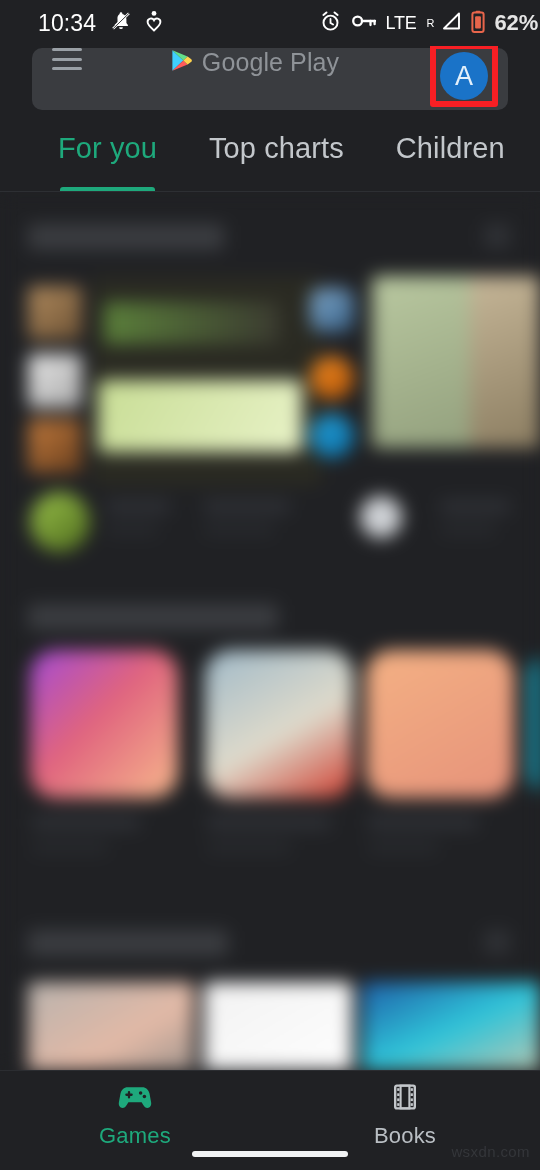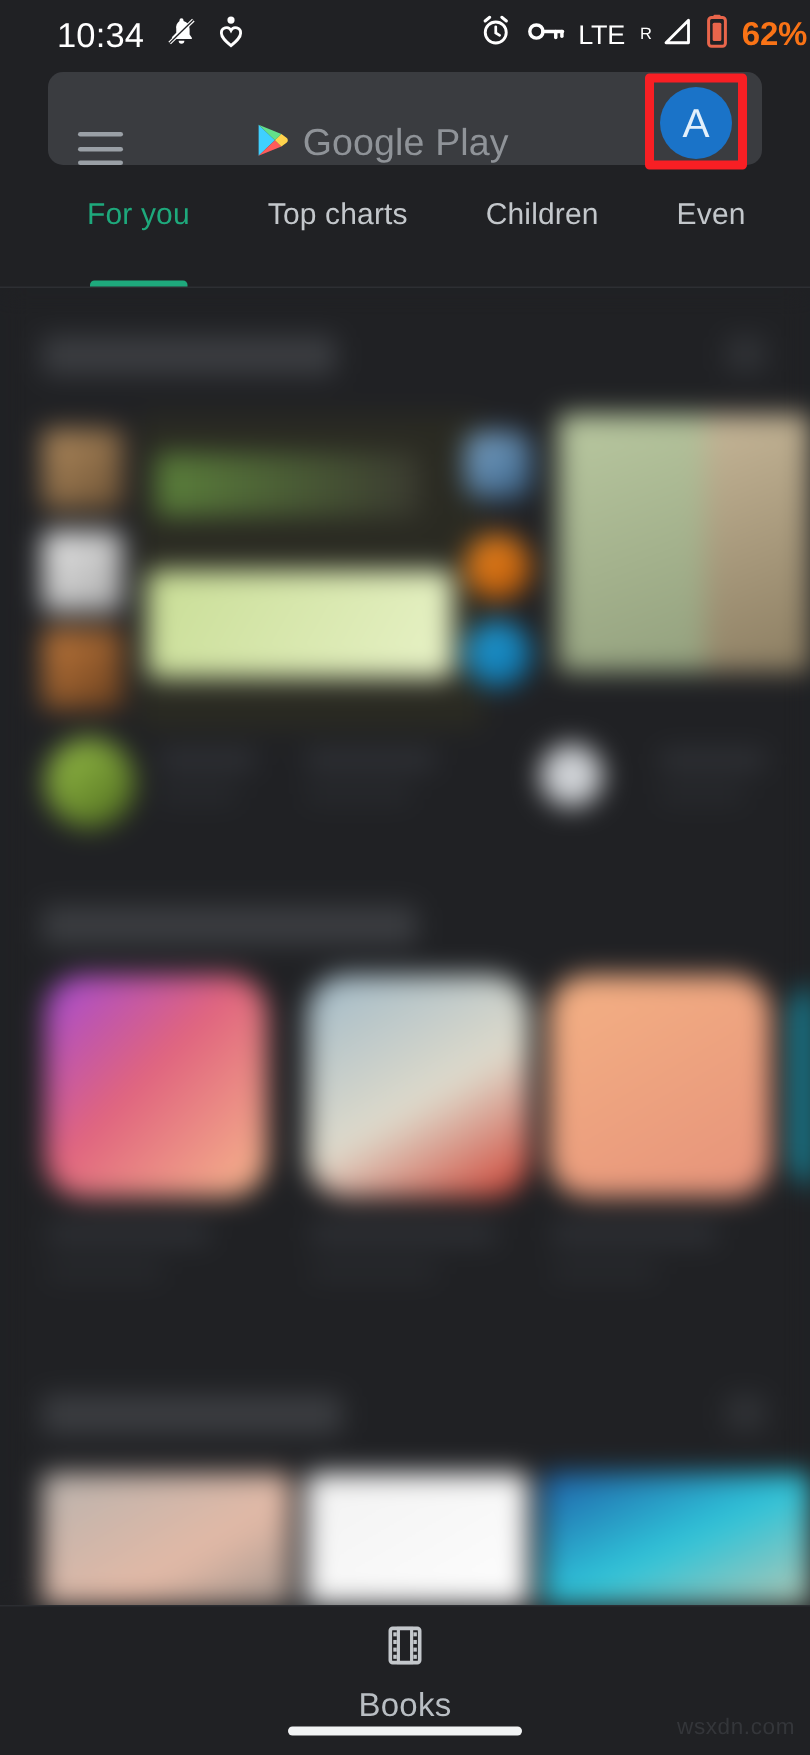--- a/index.html
+++ b/index.html
@@ -27,21 +27,21 @@
     z-index:50;
   }
   .sb-left { display:flex; align-items:center; gap:13px; }
   .sb-right { display:flex; align-items:center; gap:9px; }
   .sb-time {
     color:#ffffff; font-size:23px; font-weight:500;
     letter-spacing:0.1px;
   }
   .sb-ico { display:block; }
   .sb-batt-pct {
-    color:#f97316; font-size:22px; font-weight:600;
+    color:#e5e5e5; font-size:22px; font-weight:600;
     letter-spacing:-0.2px; margin-left:1px;
   }
   .lte-txt {
     color:#ffffff; font-size:18px; font-weight:500;
     letter-spacing:-0.2px;
   }
   .lte-sup {
     color:#ffffff; font-size:11px; font-weight:500;
     vertical-align:super; margin-left:1px;
   }
@@ -49,21 +49,21 @@
   
   .searchwrap {
     position:absolute; top:48px; left:32px;
     width:476px; height:62px;
     z-index:40;
   }
   .searchbar {
     width:100%; height:100%;
     background:#3a3c40;
     border-radius:10px;
-    display:flex; align-items:flex-end;
+    display:flex; align-items:flex-start;
     padding:0 14px 0 20px;
     position:relative;
   }
   .hamburger {
     width:30px; height:22px;
     display:flex; flex-direction:column;
     justify-content:space-between;
     flex:0 0 auto;
     cursor:pointer;
   }
@@ -120,21 +120,21 @@
   .tab {
     position:relative;
     height:66px;
     display:flex; align-items:flex-start;
     padding-top:6px;
     margin-right:52px;
     white-space:nowrap;
     cursor:pointer;
   }
   .tab span.tab-label {
-    font-size:20px; font-weight:500;
+    font-size:29px; font-weight:500;
     color:#c3c7cb; letter-spacing:0.1px;
   }
   .tab.active span.tab-label { color:#1ea97c; }
   .tab .ind {
     position:absolute;
     bottom:0; left:2px; right:2px;
     height:5px; border-radius:3px 3px 0 0;
     background:#1ea97c;
   }
   .tabs-divider {
@@ -361,20 +361,32 @@
       <div class="sec-more" style="right:30px;top:10px;"></div>
       <div class="tile" style="left:28px;top:62px;width:166px;height:110px;background:linear-gradient(150deg,#b9b3ae,#e2b9a6 55%,#8d8a86);"></div>
       <div class="tile" style="left:204px;top:62px;width:148px;height:110px;background:linear-gradient(150deg,#f2f2f2,#ffffff);"></div>
       <div class="tile" style="left:362px;top:62px;width:186px;height:110px;background:linear-gradient(155deg,#1e5fa8,#2fc3d8 45%,#dfc9a8);"></div>
     </div>
 
   </div>
 
   <div class="botnav">
 
+    <div class="nav-item active">
+      <span>
+        <svg width="34" height="28" viewBox="0 0 34 28">
+          <path d="M9.6 4.2h14.8c3.6 0 6.2 2.6 7.1 6.3l1.6 8.8c.6 3.3-1.2 5.6-3.6 5.6-2 0-3-1.2-4.2-3l-1.7-2.6H10.4L8.7 21.9c-1.2 1.8-2.2 3-4.2 3-2.4 0-4.2-2.3-3.6-5.6l1.6-8.8C3.4 6.8 6 4.2 9.6 4.2z" fill="#1ea97c"></path>
+          <rect x="7.2" y="10.6" width="7.6" height="2.3" rx="1.15" fill="#202124"></rect>
+          <rect x="9.85" y="7.95" width="2.3" height="7.6" rx="1.15" fill="#202124"></rect>
+          <circle cx="22.6" cy="10.1" r="1.75" fill="#202124"></circle>
+          <circle cx="26.4" cy="13.6" r="1.75" fill="#202124"></circle>
+        </svg>
+      </span>
+      <span class="nav-label">Games</span>
+    </div>
 
 
     <div class="nav-item">
       <span>
         <svg width="28" height="28" viewBox="0 0 28 28">
           <rect x="4.2" y="2.6" width="19.6" height="22.8" rx="1.6" fill="none" stroke="#c3c7cb" stroke-width="2.4"></rect>
           <rect x="9.6" y="2.6" width="8.8" height="22.8" fill="none" stroke="#c3c7cb" stroke-width="2.1"></rect>
           <rect x="6.2" y="5.2" width="2.3" height="2.7" fill="#c3c7cb"></rect>
           <rect x="6.2" y="10.3" width="2.3" height="2.7" fill="#c3c7cb"></rect>
           <rect x="6.2" y="15.4" width="2.3" height="2.7" fill="#c3c7cb"></rect>

